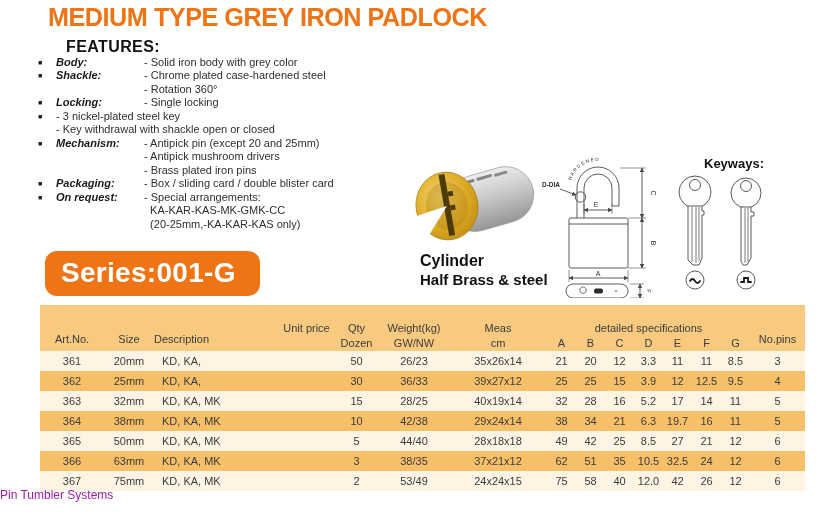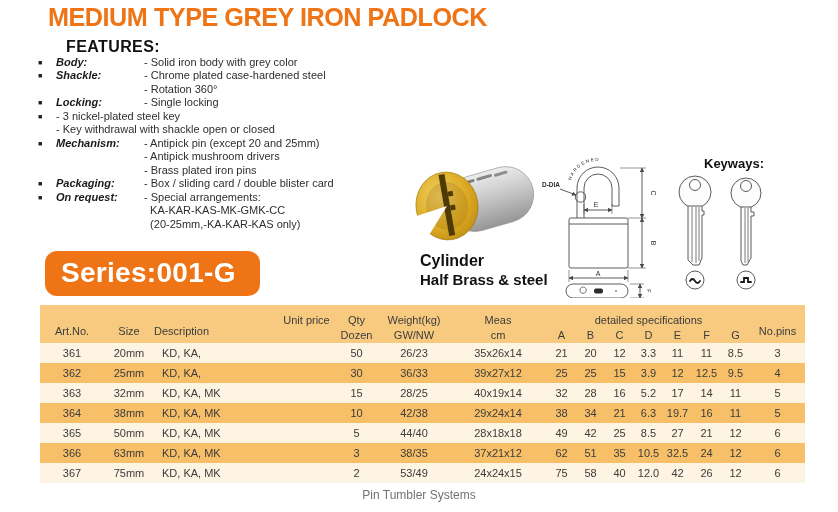--- a/index.html
+++ b/index.html
@@ -43,31 +43,31 @@
   .cylinder-caption .l2{font-size:15px;}
 
   .padlock-diagram{position:absolute;left:540px;top:146px;}
 
   .keyways-heading{position:absolute;left:672px;top:156px;font-size:13px;font-weight:bold;color:#111;margin-left:32px;}
   .keys-img{position:absolute;left:666px;top:170px;}
 
   .spec-table-wrap{position:absolute;left:40px;top:305px;width:765px;}
   table.spec{width:765px;border-collapse:collapse;table-layout:fixed;font-size:11px;color:var(--text-dark);}
   table.spec th{font-weight:normal;background:var(--table-header-bg);padding:0;line-height:15px;}
-  table.spec thead tr:first-child th{padding-top:8px;}
+  table.spec thead tr:first-child th{padding-top:16px;}
   table.spec thead tr:last-child th{}
   table.spec th.vb{vertical-align:bottom;padding-bottom:4px;}
   table.spec th.vt{vertical-align:top;}
   table.spec td{height:20px;text-align:center;white-space:nowrap;overflow:hidden;}
   table.spec td.desc-cell{text-align:left;padding-left:8px;}
   table.spec th.desc-h{text-align:left;padding-left:0;}
   table.spec tbody tr:nth-child(odd){background:var(--row-light);}
   table.spec tbody tr:nth-child(even){background:var(--row-dark);}
 
-  .footer-text{position:absolute;left:0;top:488px;width:838px;text-align:center;font-size:12px;color:#737373;}
+  .footer-text{position:absolute;left:0;top:488px;width:838px;font-size:12px;color:#a21caf;}
 
   svg{display:block;}
 </style>
 </head>
 <body>
 
 <div class="page">
 
   <div class="title">MEDIUM TYPE GREY IRON PADLOCK</div>
 

